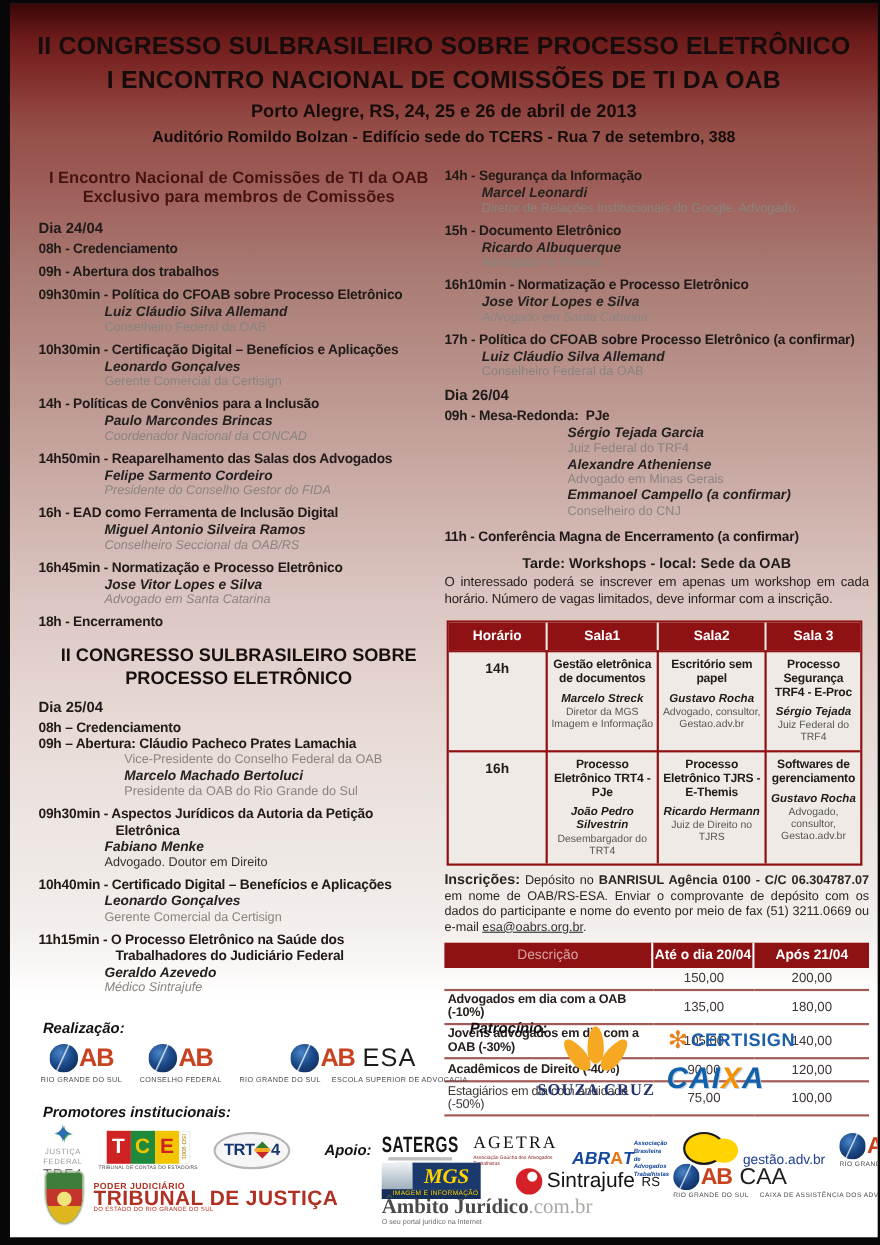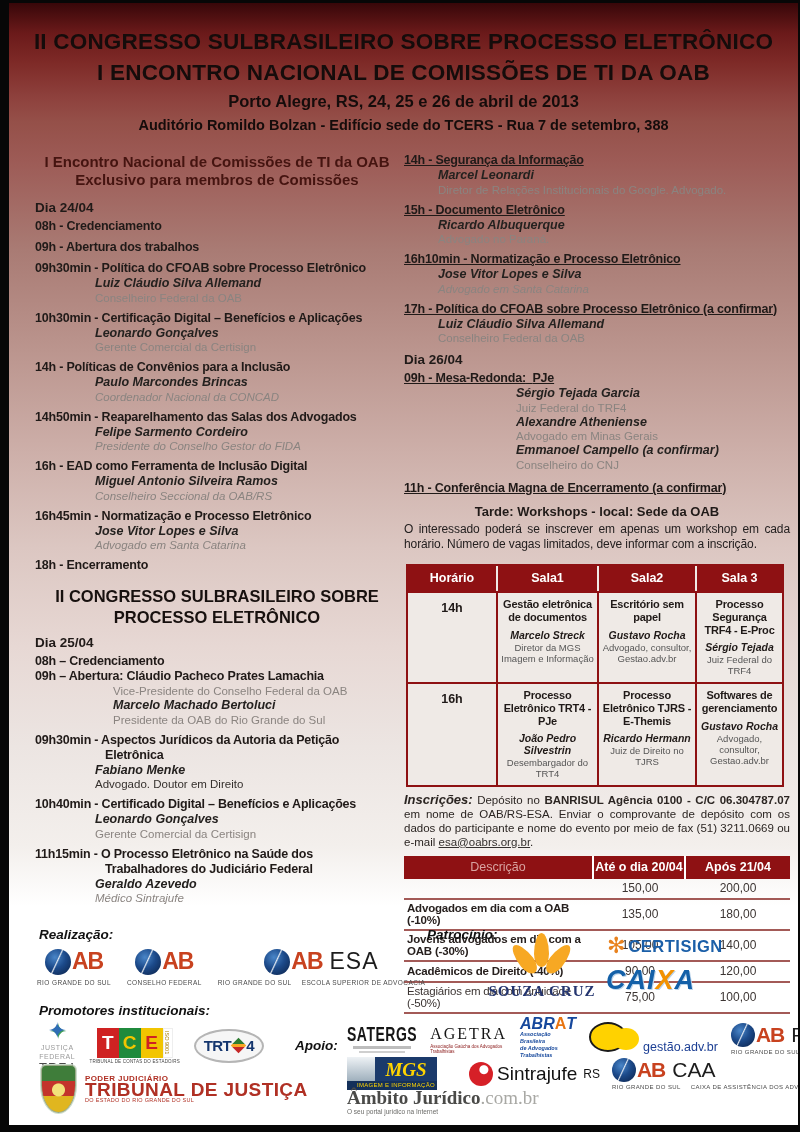--- a/index.html
+++ b/index.html
@@ -39,21 +39,21 @@
   .hdr .t4{font-size:14.5px;font-weight:700;line-height:22px;}
   
   .left-col{position:absolute;left:26px;top:150px;width:364px;color:#201a18;}
   .right-col{position:absolute;left:395px;top:150px;width:386px;color:#201a18;}
   .col-heading{font-size:15px;font-weight:700;line-height:18px;text-align:center;color:#451410;margin-bottom:10px;}
   .congress-heading{font-size:16.5px;font-weight:700;line-height:21px;text-align:center;color:#17100e;margin:13px 0 6px;}
   .day-label{font-size:13.5px;font-weight:700;line-height:17px;margin:4px 0 3px;}
   .sched-item{margin-bottom:6px;}
   .sched-line{font-size:12.5px;font-weight:700;line-height:15px;letter-spacing:-.2px;color:#201a18;}
   .left-col .sched-line{padding-left:70px;text-indent:-70px;}
-  .right-col .sched-line{padding-left:40px;text-indent:-40px;text-decoration:underline;}
+  .right-col .sched-line{padding-left:40px;text-indent:-40px;}
   .sp-name{font-size:12.5px;font-weight:700;font-style:italic;line-height:14.5px;color:#24211f;}
   .sp-role{font-size:11.5px;line-height:14px;color:#8a8480;}
   .sp-role.it{font-style:italic;}
   .sp-role.dark{color:#35302d;}
   .left-col .sp-name,.left-col .sp-role{margin-left:60px;}
   .right-col .sp-name,.right-col .sp-role{margin-left:34px;}
   .ab-ind .sp-name,.ab-ind .sp-role{margin-left:78px !important;}
   .mesa-ind .sp-name,.mesa-ind .sp-role{margin-left:112px !important;}
   .sp-name-inline{}
   
@@ -63,21 +63,21 @@
   .ws-table th{background:#8e1113;color:#fff;font-size:12.5px;font-weight:700;padding:5px 0 6px;border-right:2px solid #efeae6;}
   .ws-table th:last-child{border-right:none;}
   .ws-table td{border-top:2px solid #8e1113;border-right:2px solid #8e1113;padding:5px 3px 6px;vertical-align:top;text-align:center;}
   .ws-table td:last-child{border-right:none;}
   .ws-time{font-size:12.5px;font-weight:700;padding-top:8px !important;}
   .ws-title{font-size:11px;font-weight:700;line-height:13px;min-height:27px;letter-spacing:-.2px;}
   .ws-name{font-size:10.5px;font-weight:700;font-style:italic;line-height:12px;margin-top:4px;}
   .ws-role{font-size:9.5px;line-height:11px;color:#555;margin-top:1px;}
   
   .inscr{font-size:11.5px;line-height:14px;text-align:justify;color:#2b2522;margin-top:2px;}
-  .inscr .lab{font-weight:700;font-style:italic;font-size:13px;}
+  .inscr .lab{font-weight:700;font-size:13px;}
   .inscr b{font-weight:700;}
   .email{text-decoration:underline;color:#33302e;}
   
   .price-table{width:100%;border-collapse:separate;border-spacing:0;margin-top:7px;}
   .price-table th{background:#8e1113;color:#fff;font-size:12.5px;font-weight:700;padding:4px 0 5px;border-right:2px solid #fff;}
   .price-table th:last-child{border-right:none;}
   .price-table th.pt-desc{color:#d9a3a0;font-weight:400;}
   .price-table td{font-size:12px;padding:2px 0 3px;border-bottom:2px solid #a35a57;text-align:center;color:#3c3533;}
   .price-table td.d{text-align:left;font-weight:700;color:#27201e;font-size:11.5px;padding-left:3px;letter-spacing:-.2px;}
   .price-table tr.reg td.d{font-weight:400;color:#3c3533;}
@@ -135,21 +135,21 @@
   .apoio-row1{position:absolute;left:338px;top:114px;width:452px;display:flex;gap:13px;align-items:center;}
   .apoio-row2{position:absolute;left:338px;top:152px;display:flex;gap:12px;align-items:center;}
   .ambito{position:absolute;left:338px;top:184px;line-height:18px;}
   .satergs{display:flex;flex-direction:column;align-items:center;}
   .satergs .t{font-size:14px;font-weight:700;transform:scaleY(1.45);letter-spacing:.5px;color:#151515;}
   .satergs .bar{width:58px;height:3px;background:#bdbdbd;margin-top:4px;}
   .satergs .bar2{width:46px;height:2px;background:#cfcfcf;margin-top:2px;}
   .agetra{display:flex;flex-direction:column;align-items:center;}
   .agetra .t{font-family:"Liberation Serif","DejaVu Serif",serif;font-size:16px;color:#141414;letter-spacing:2px;}
   .agetra .cap{font-size:4.5px;color:#8b1b1b;margin-top:1px;}
-  .abrat{display:flex;flex-direction:column;align-items:center;line-height:10px;}
+  .abrat{display:flex;flex-direction:row;align-items:center;line-height:10px;margin-top:16px;}
   .abrat .t{font-size:16px;font-weight:700;font-style:italic;color:#16489c;position:relative;}
   .abrat .t i{color:#e87511;font-style:normal;}
   .abrat .cap{font-size:5.5px;font-weight:700;font-style:italic;color:#16489c;line-height:7px;margin-top:2px;text-align:left;}
   .gestao{display:flex;align-items:flex-end;gap:2px;}
   .bubbles{position:relative;width:52px;height:34px;}
   .bub1{position:absolute;left:0;top:0;width:34px;height:26px;border-radius:50%;background:#ffd200;border:2px solid #1a1a1a;}
   .bub2{position:absolute;left:24px;top:6px;width:26px;height:22px;border-radius:50%;background:#ffd200;}
   .gestao-txt{font-size:12.5px;color:#1c3f94;margin-bottom:2px;}
   .oab-small{display:flex;flex-direction:column;align-items:flex-start;}
   .oab-small .oab-globe{width:24px;height:24px;}

